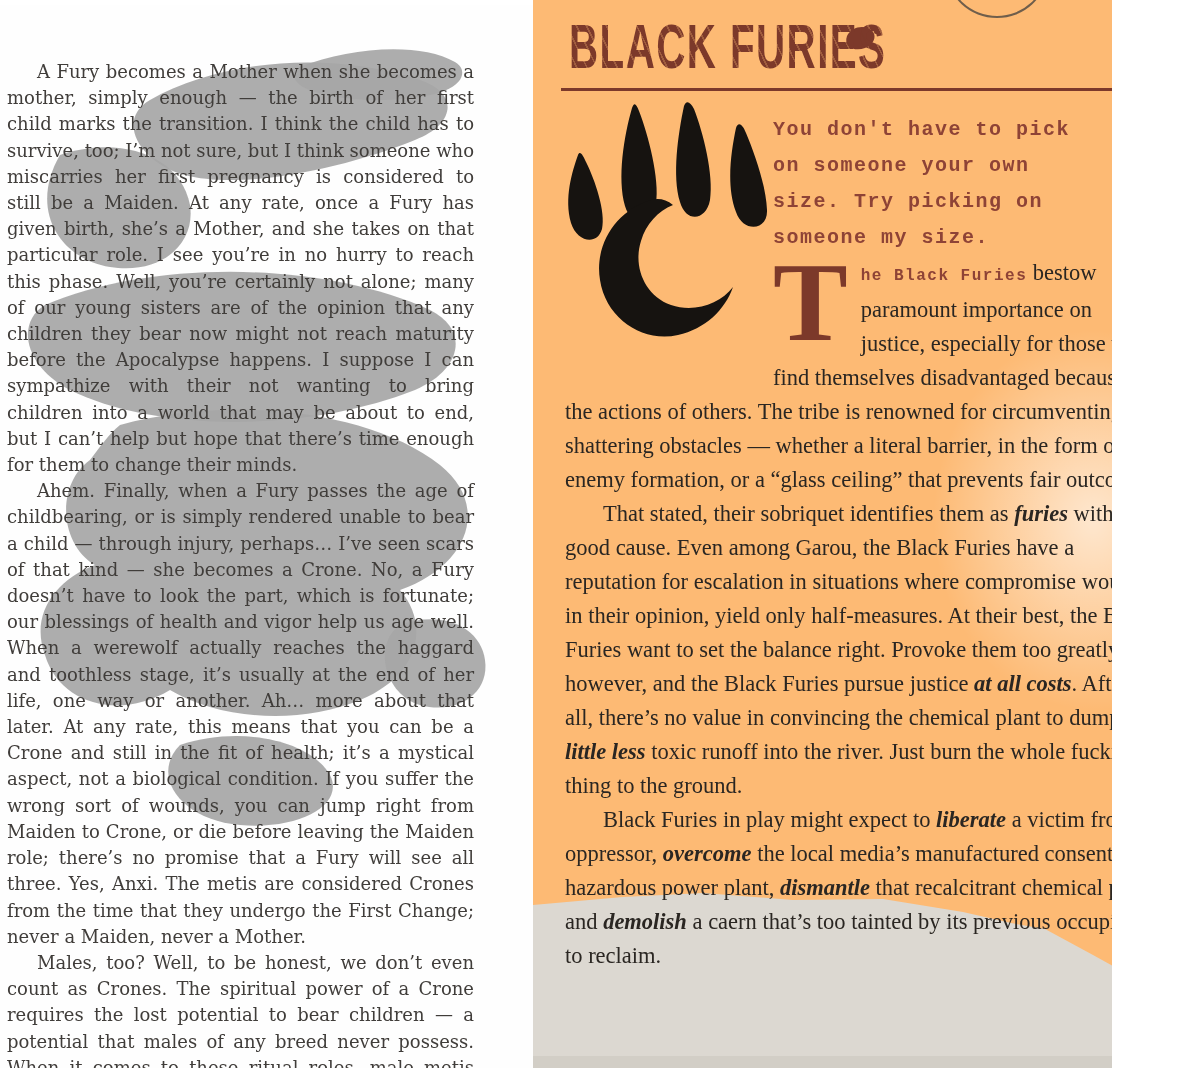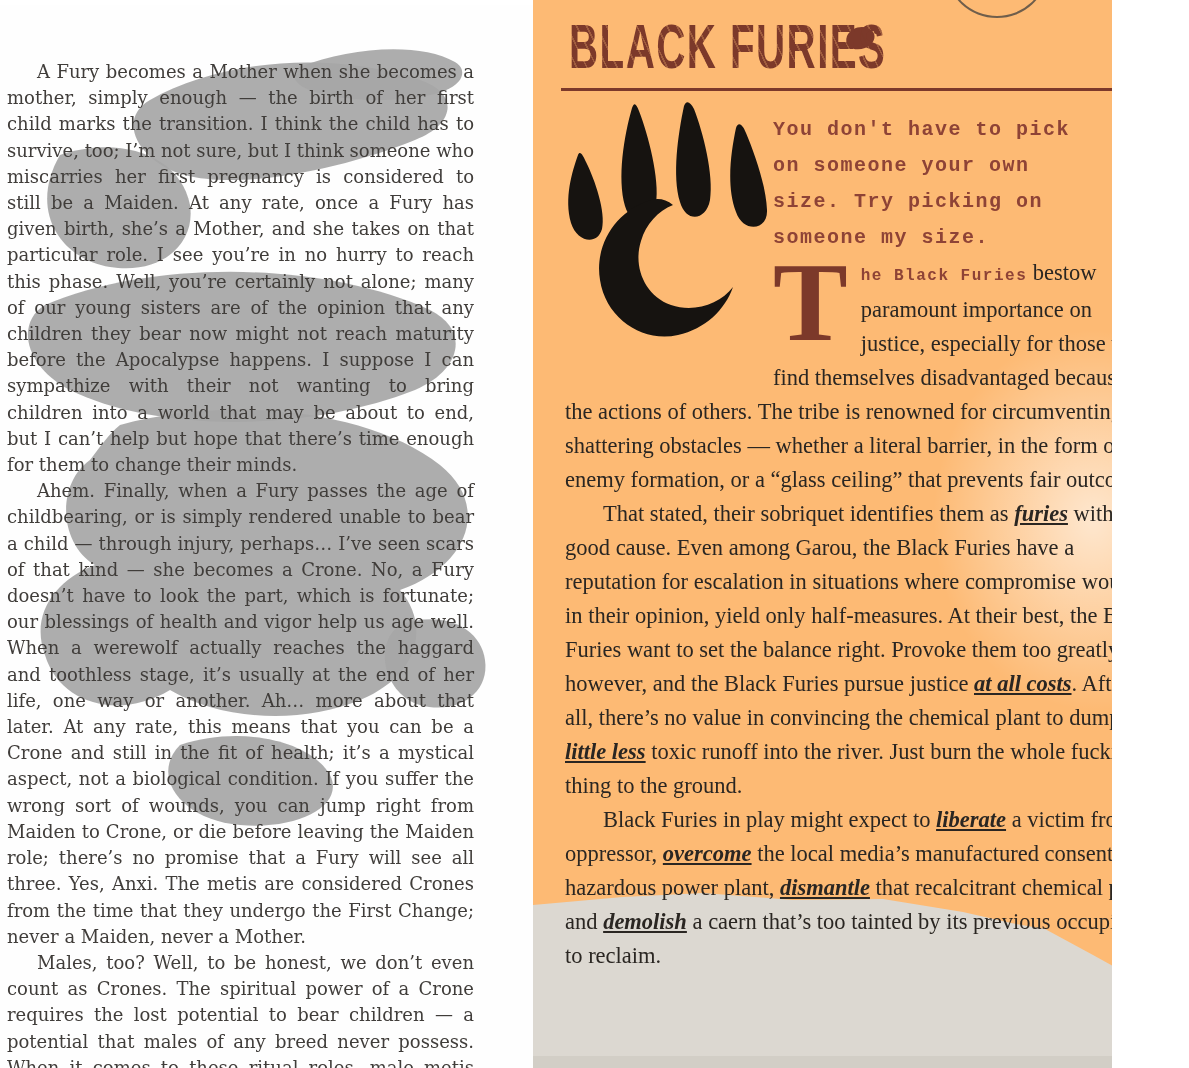--- a/index.html
+++ b/index.html
@@ -46,21 +46,21 @@
   .tribe-quote{margin:14px 0 0 0;white-space:pre-line;
                font-family:"Liberation Mono",monospace;font-weight:bold;
                font-size:20px;line-height:36px;letter-spacing:1.5px;color:#8e4336;}
   .rp-content p.body{margin:0;}
   .rp-content p.indent{text-indent:38px;}
   .intro{margin-top:33px;}
   .drop-cap{float:left;font-family:"Liberation Serif",serif;font-weight:bold;
             font-size:112px;line-height:76px;color:#7c392a;margin:8px 13px 0 0;}
   .redmono{font-family:"Liberation Mono",monospace;font-weight:bold;color:#8e4336;
            letter-spacing:1.5px;font-size:16px;}
-  .em{font-style:italic;font-weight:bold;text-decoration:underline;}
+  .em{font-style:italic;font-weight:bold;}
 </style>
 </head>
 <body>
 
 <div class="left-page">
   <svg class="watermark" width="533" height="1068" viewBox="0 0 533 1068">
     <g fill="#a6a6a6" fill-opacity="0.92">
       <path d="M150,95 C220,55 330,45 420,75 C460,88 455,120 415,135 C340,165 240,185 185,170 C140,158 115,115 150,95 Z"></path>
       <path d="M300,62 C350,42 420,37 455,57 C470,66 462,84 430,90 C380,100 320,94 300,80 C292,72 290,68 300,62 Z"></path>
       <path d="M60,150 C120,130 180,150 190,200 C196,240 160,270 110,262 C60,254 28,205 60,150 Z"></path>

